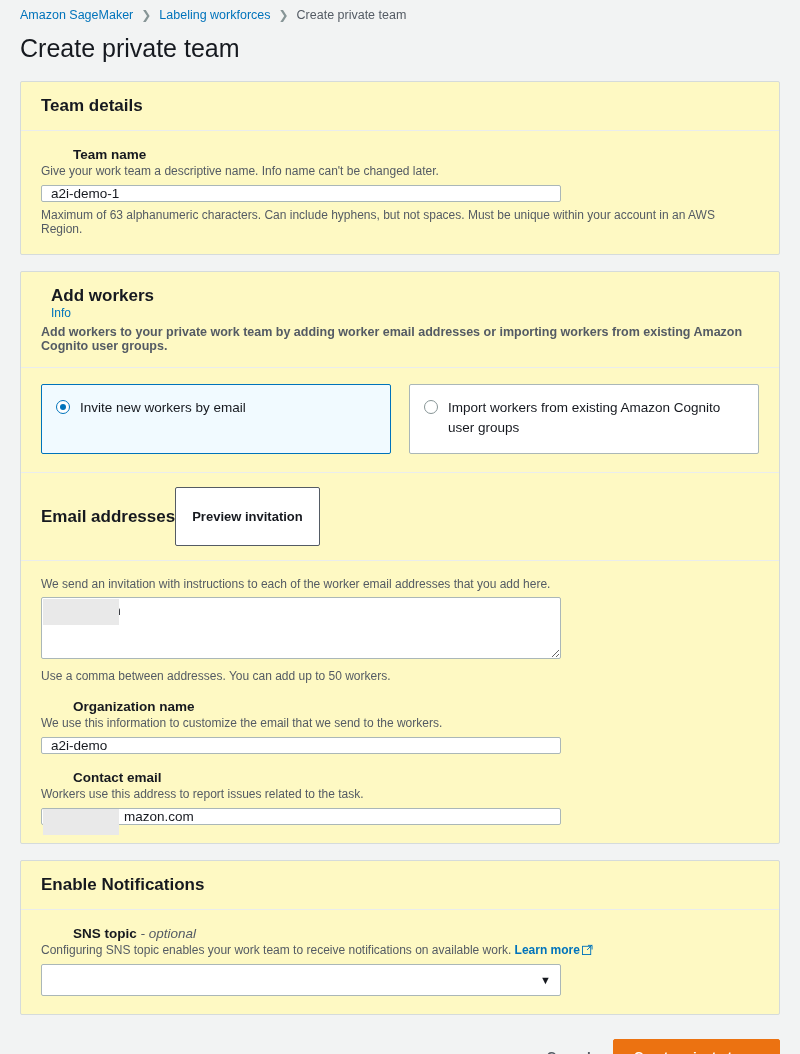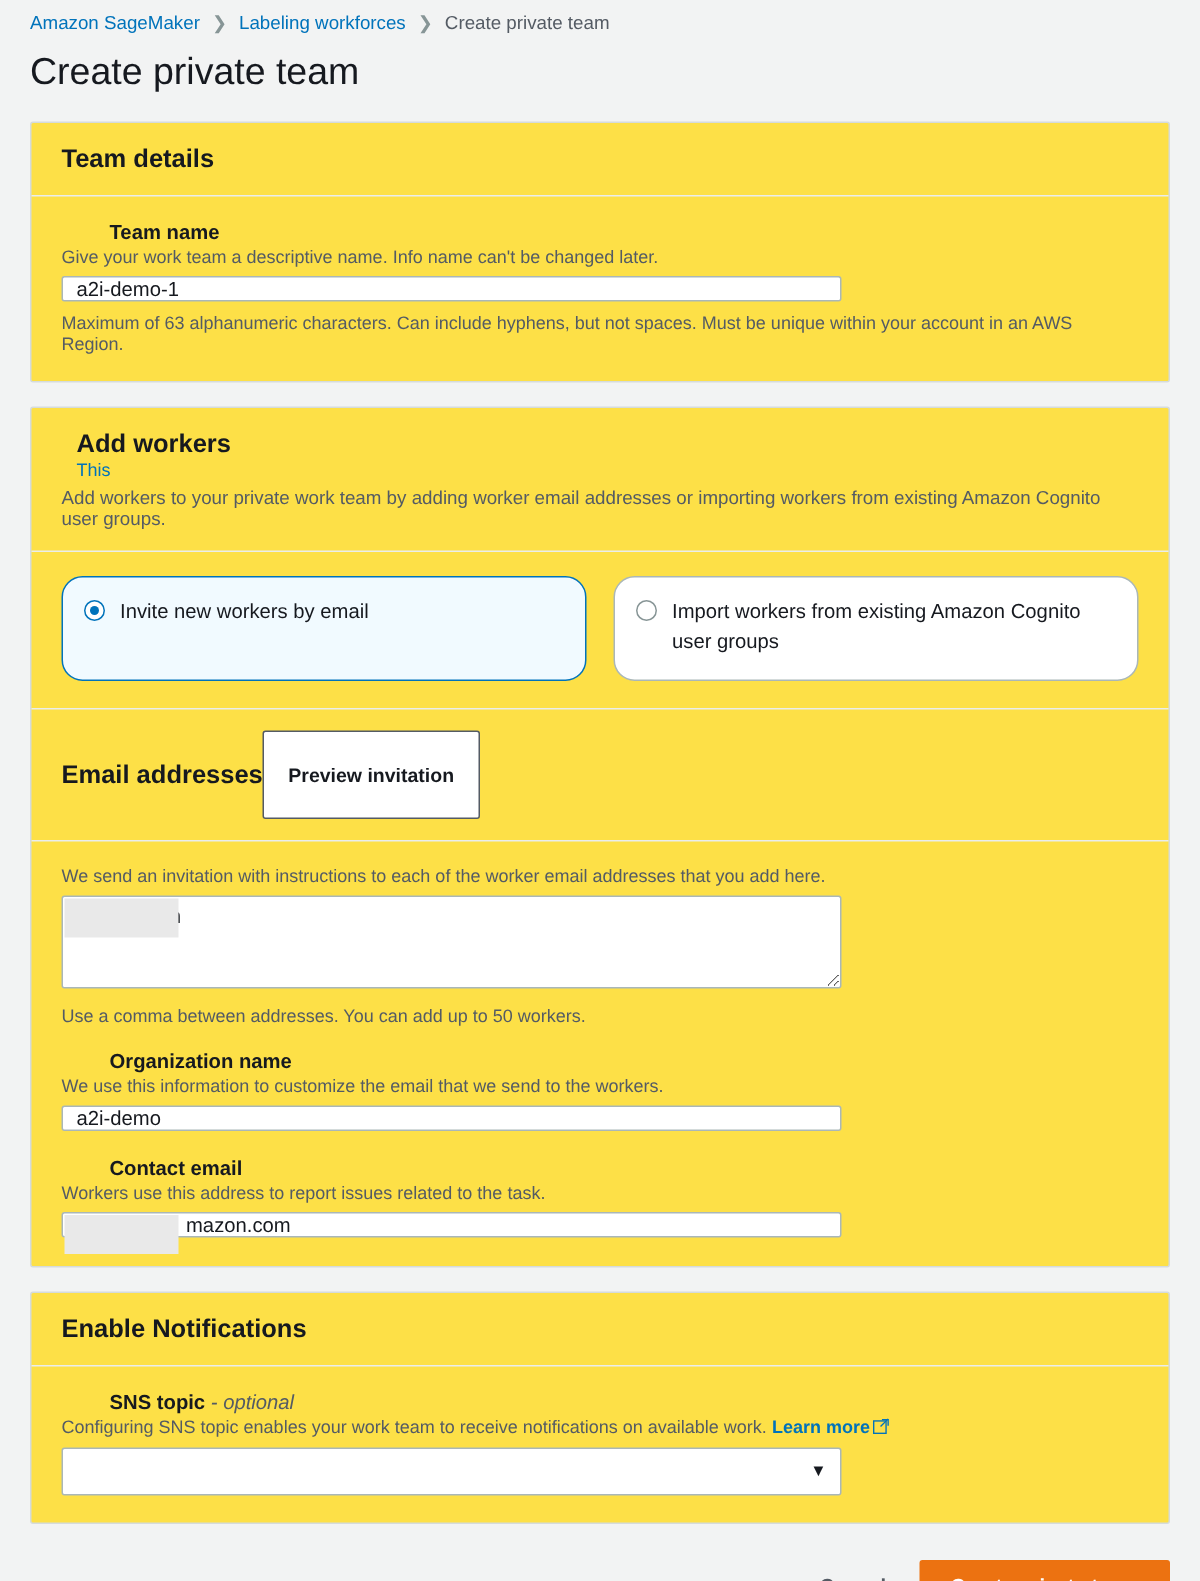--- a/index.html
+++ b/index.html
@@ -43,21 +43,21 @@
   
   .page-title {
     font-size: 25px;
     font-weight: 400;
     margin: 8px 0 18px 0;
     color: #16191f;
   }
 
   
   .card {
-    background: #fde047;
+    background: #fef9c3;
     border: 1px solid #d5dbdb;
     border-radius: 2px;
     margin-bottom: 16px;
   }
   .card-header {
     padding: 14px 20px 14px 20px;
     border-bottom: 1px solid #eaeded;
     display: flex;
     align-items: baseline;
   }
@@ -72,20 +72,21 @@
   .info-link {
     color: #0073bb;
     font-size: 12px;
     margin-left: 10px;
     text-decoration: none;
   }
   .card-desc {
     font-size: 12.5px;
     color: #545b64;
     margin-top: 5px;
+    font-weight: bold;
   }
   .card-body {
     padding: 16px 20px 18px 20px;
   }
 
   
   .field-label {
     font-size: 13.5px;
     font-weight: bold;
     color: #16191f;
@@ -149,21 +150,21 @@
   
   .tiles {
     display: flex;
     gap: 18px;
     padding: 16px 20px 18px 20px;
     border-bottom: 1px solid #eaeded;
   }
   .tile {
     flex: 1;
     border: 1px solid #aab7b8;
-    border-radius: 14px;
+    border-radius: 2px;
     padding: 13px 14px;
     display: flex;
     gap: 10px;
     align-items: flex-start;
     background: #fff;
     min-height: 70px;
   }
   .tile.selected {
     border: 1px solid #0073bb;
     background: #f1faff;
@@ -301,21 +302,21 @@
       <div class="field-hint">Give your work team a descriptive name. Info name can't be changed later.</div>
       <input type="text" value="a2i-demo-1" style="">
       <div class="field-footnote">Maximum of 63 alphanumeric characters. Can include hyphens, but not spaces. Must be unique within your account in an AWS Region.</div>
     </div>
   </div>
 
   <div class="card">
     <div class="card-header column">
       <div style="display:flex; align-items:baseline;flex-direction:column;">
         <span class="card-title">Add workers</span>
-        <a href="#" class="info-link">This</a>
+        <a href="#" class="info-link">Info</a>
       </div>
       <div class="card-desc">Add workers to your private work team by adding worker email addresses or importing workers from existing Amazon Cognito user groups.</div>
     </div>
 
     <div class="tiles">
       <div class="tile selected">
         <span class="radio"></span>
         <span class="tile-label">Invite new workers by email</span>
       </div>
       <div class="tile">

